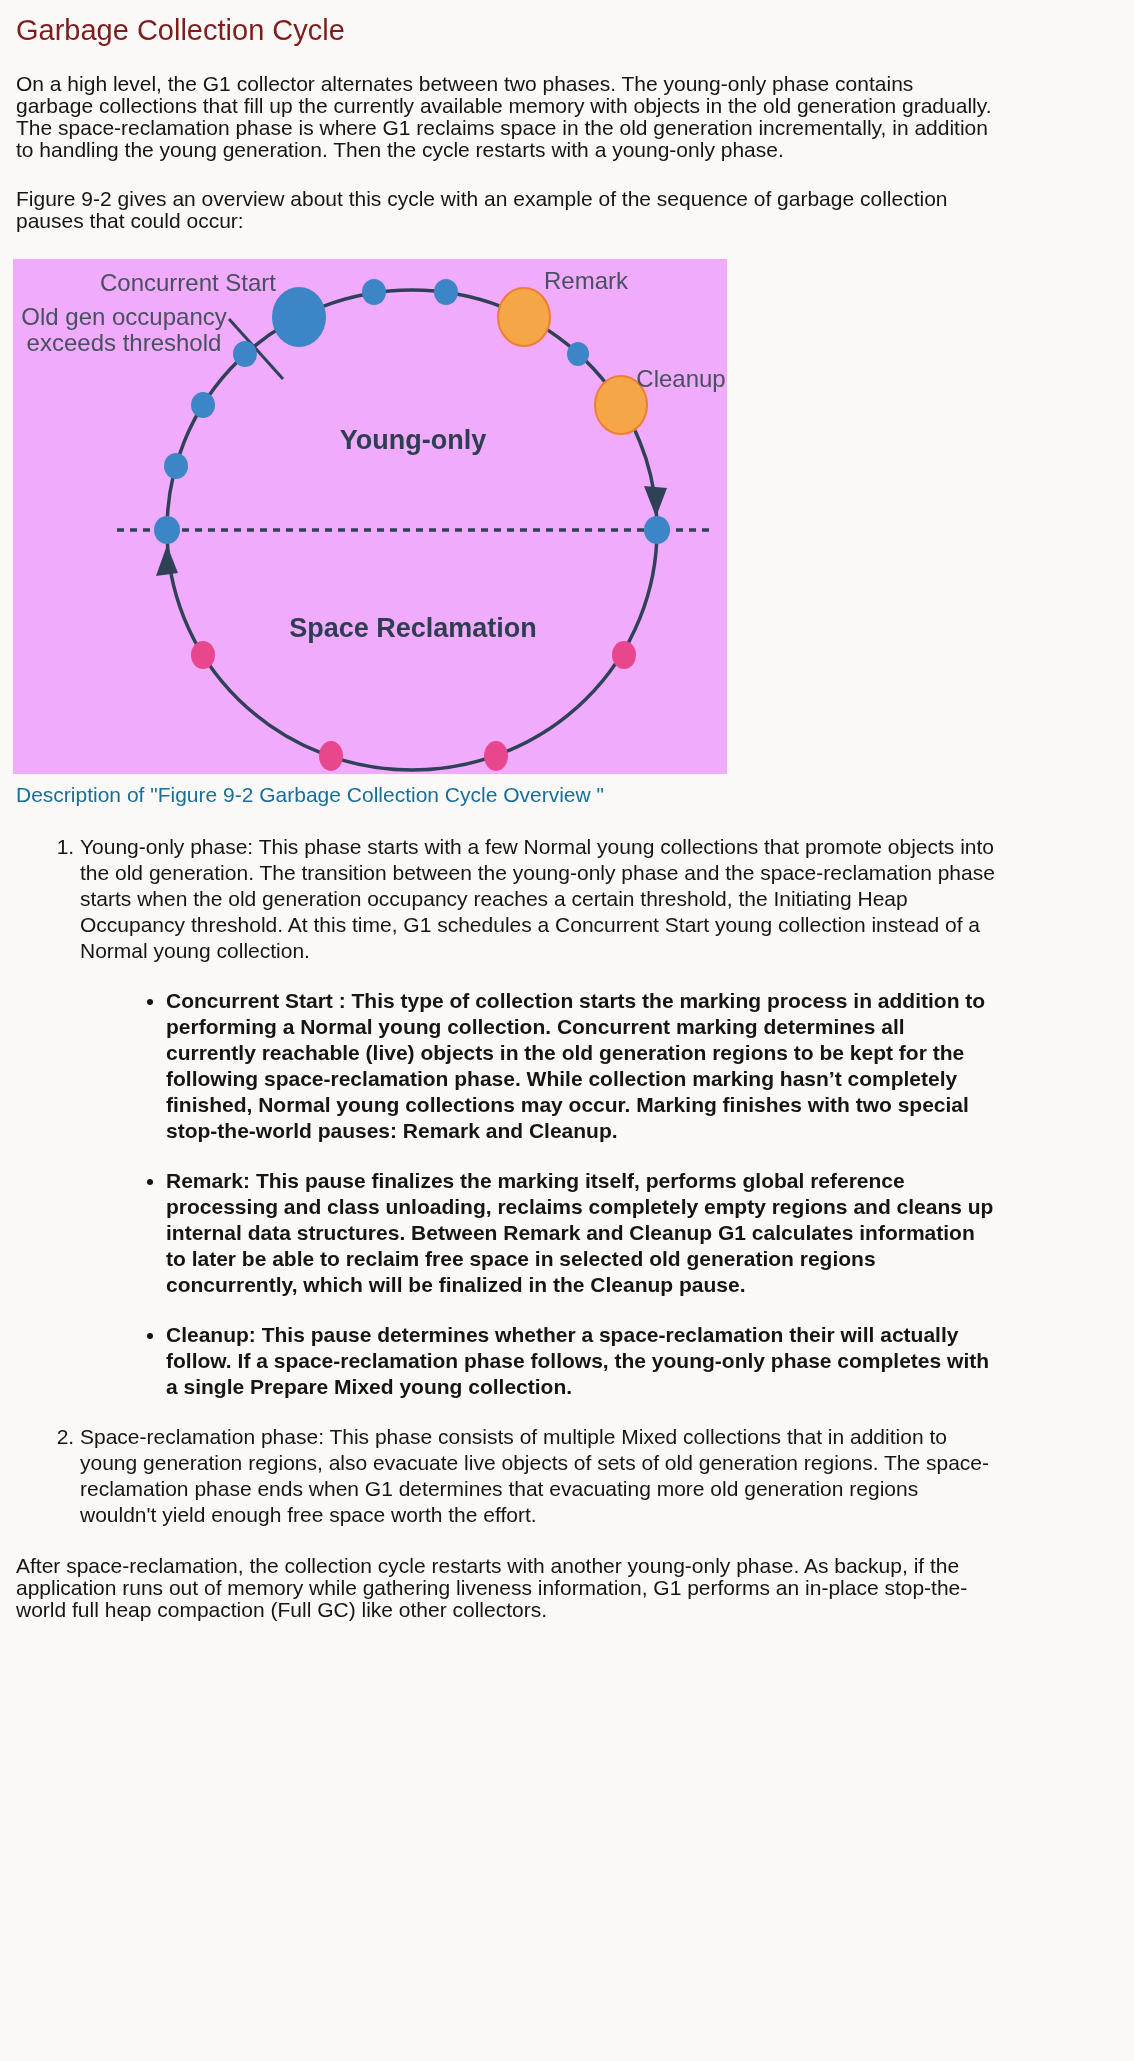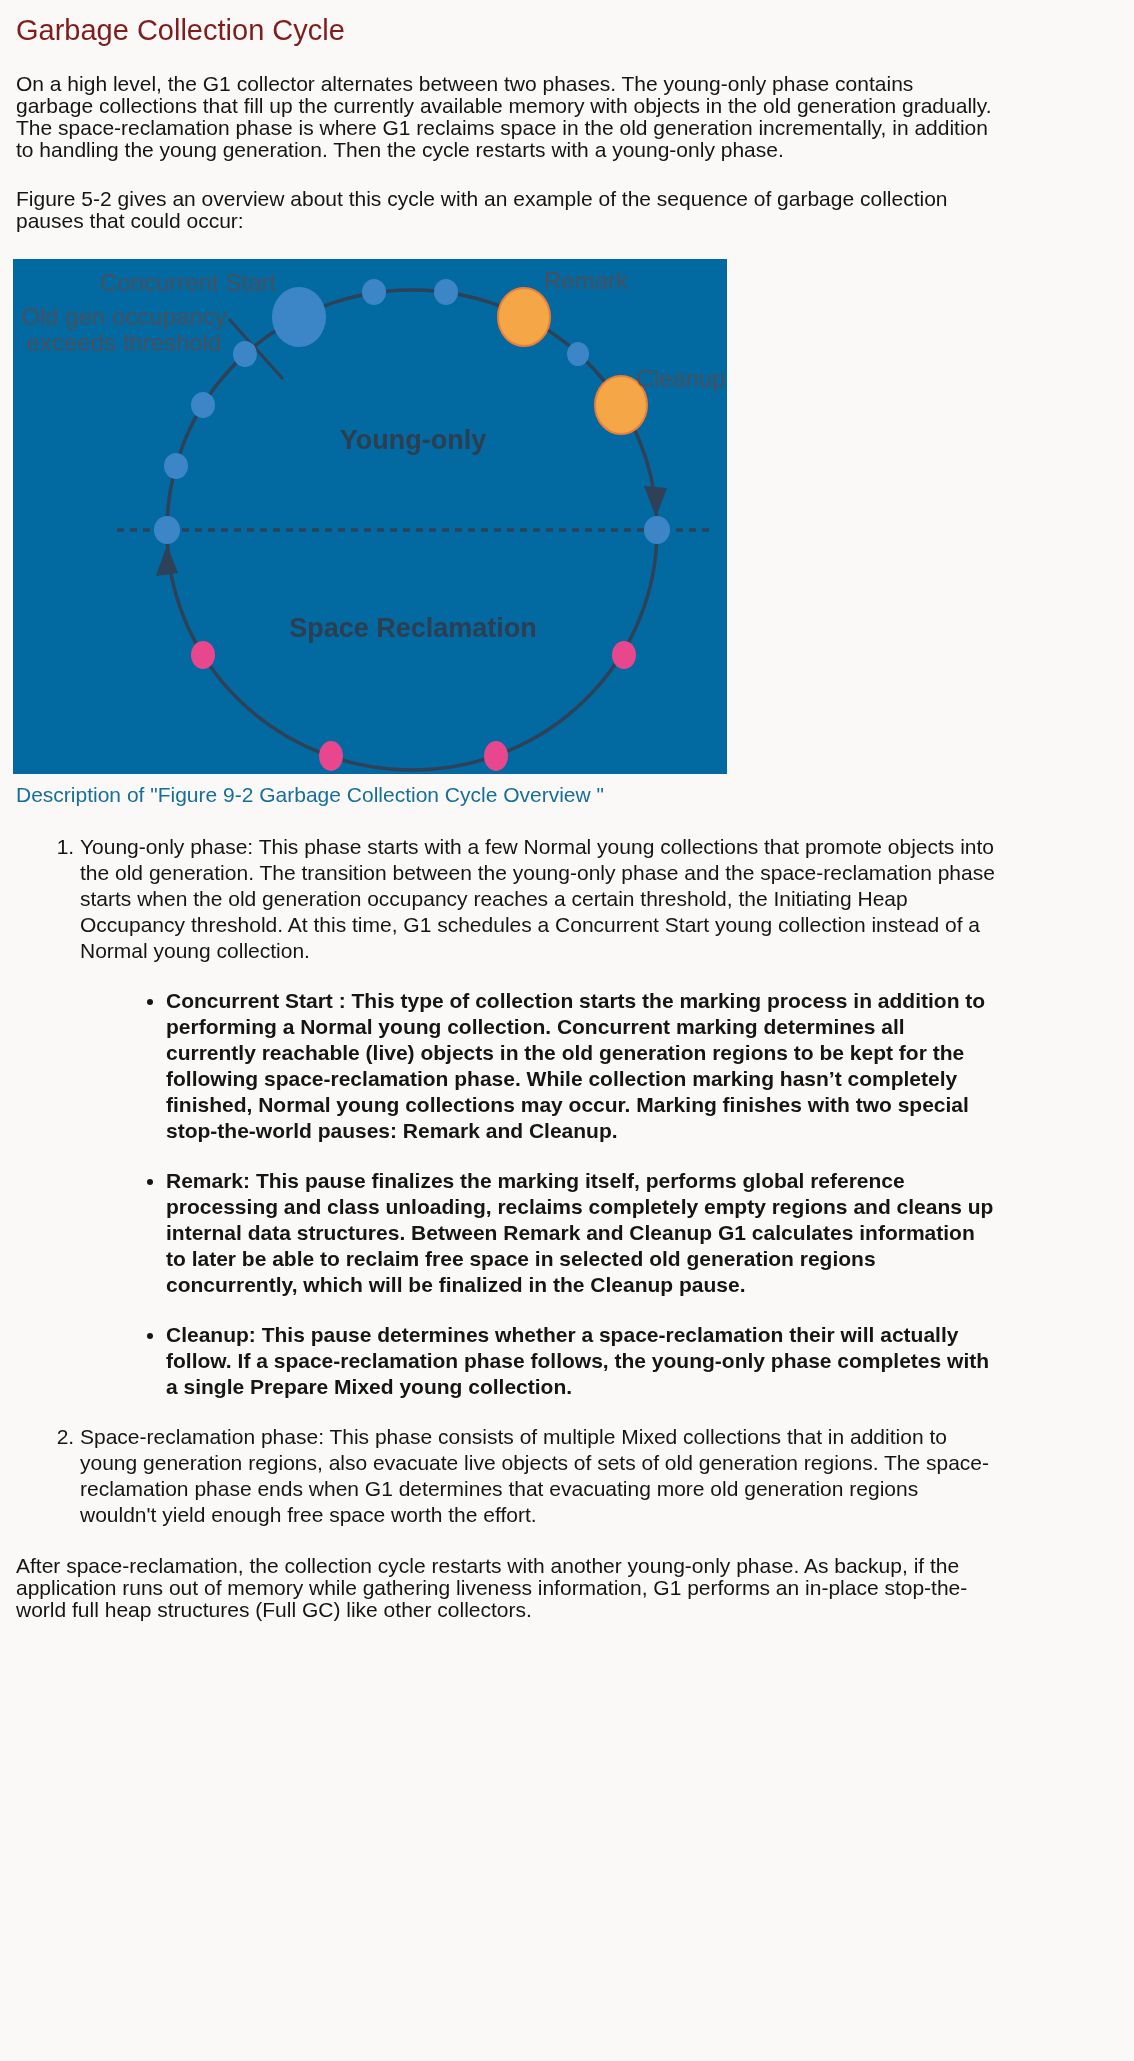--- a/index.html
+++ b/index.html
@@ -26,21 +26,21 @@
   .fig-caption{
     font-size:21px;
     line-height:28px;
     font-weight:bold;
     font-style:italic;
     margin:32px 0 20px 0;
   }
   .figure-box{
     width:714px;
     height:515px;
-    background:#0369a1;
+    background:#f0abfc;
     margin:0 0 6px -3px;
   }
   .fig-link{
     display:inline-block;
     font-size:21px;
     line-height:30px;
     color:#166f9a;
     text-decoration:none;
     margin:0 0 24px 0;
     cursor:pointer;
@@ -66,21 +66,21 @@
 </style>
 </head>
 <body>
 
 <div class="content">
 
   <h1>Garbage Collection Cycle</h1>
 
   <p>On a high level, the G1 collector alternates between two phases. The young-only phase contains garbage collections that fill up the currently available memory with objects in the old generation gradually. The space-reclamation phase is where G1 reclaims space in the old generation incrementally, in addition to handling the young generation. Then the cycle restarts with a young-only phase.</p>
 
-  <p>Figure 5-2 gives an overview about this cycle with an example of the sequence of garbage collection pauses that could occur:</p>
+  <p>Figure 9-2 gives an overview about this cycle with an example of the sequence of garbage collection pauses that could occur:</p>
 
 
   <div class="figure-box">
     <svg width="714" height="515" viewBox="0 0 714 515">
 
       <ellipse cx="399" cy="271" rx="245" ry="240" fill="none" stroke-width="3.5" stroke="#2e4156"></ellipse>
 
       <line x1="104" y1="271" x2="696" y2="271" stroke-width="3.5" stroke-dasharray="7 6" stroke="#2e4156"></line>
 
       <line x1="216" y1="60" x2="270" y2="120" stroke-width="3" stroke="#2e4156"></line>
@@ -126,15 +126,15 @@
         <li>Concurrent Start : This type of collection starts the marking process in addition to performing a Normal young collection. Concurrent marking determines all currently reachable (live) objects in the old generation regions to be kept for the following space-reclamation phase. While collection marking hasn’t completely finished, Normal young collections may occur. Marking finishes with two special stop-the-world pauses: Remark and Cleanup.</li>
         <li>Remark: This pause finalizes the marking itself, performs global reference processing and class unloading, reclaims completely empty regions and cleans up internal data structures. Between Remark and Cleanup G1 calculates information to later be able to reclaim free space in selected old generation regions concurrently, which will be finalized in the Cleanup pause.</li>
         <li>Cleanup: This pause determines whether a space-reclamation their will actually follow. If a space-reclamation phase follows, the young-only phase completes with a single Prepare Mixed young collection.</li>
       </ul>
     </li>
     <li>
       <span>Space-reclamation phase: This phase consists of multiple Mixed collections that in addition to young generation regions, also evacuate live objects of sets of old generation regions. The space-reclamation phase ends when G1 determines that evacuating more old generation regions wouldn't yield enough free space worth the effort.</span>
     </li>
   </ol>
 
-  <p>After space-reclamation, the collection cycle restarts with another young-only phase. As backup, if the application runs out of memory while gathering liveness information, G1 performs an in-place stop-the-world full heap structures (Full GC) like other collectors.</p>
+  <p>After space-reclamation, the collection cycle restarts with another young-only phase. As backup, if the application runs out of memory while gathering liveness information, G1 performs an in-place stop-the-world full heap compaction (Full GC) like other collectors.</p>
 
 </div>
 
 </body></html>

